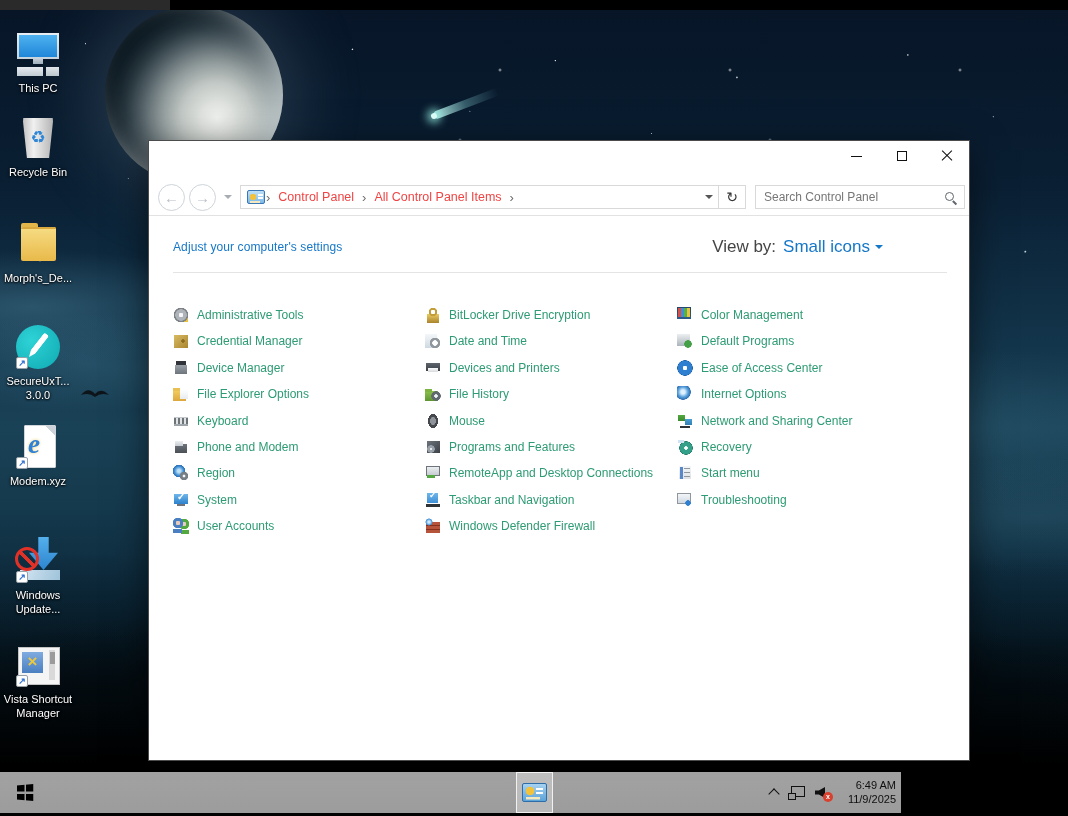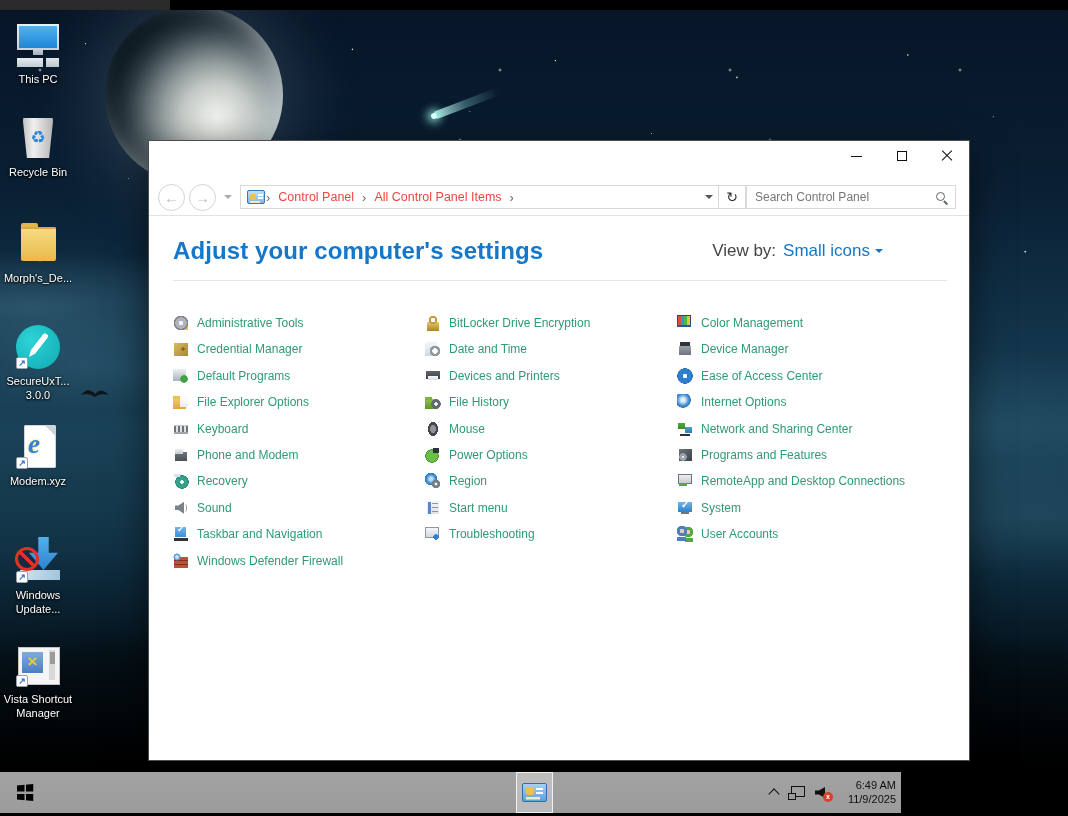--- a/index.html
+++ b/index.html
@@ -52,21 +52,21 @@
   .comet::before{content:"";position:absolute;left:-3px;top:1px;width:6px;height:6px;border-radius:50%;background:#dcfffa;box-shadow:0 0 9px 4px rgba(150,240,230,.8);}
   .bird{position:absolute;left:80px;top:386px;z-index:1}
   .top-strip{position:absolute;left:0;top:0;width:1068px;height:10px;background:#000;z-index:11}
   .top-strip .seg{position:absolute;left:0;top:0;width:170px;height:10px;background:#2a2a2a}
   .bottom-strip{position:absolute;left:0;top:813px;width:1068px;height:3px;background:#000;z-index:12}
   .tb-rightgap{position:absolute;left:1052px;top:772px;width:16px;height:44px;background:#000;z-index:11}
 
   
   .desk{position:absolute;left:0;top:10px;width:80px;height:760px;z-index:2}
   .desk-item{position:absolute;left:0;width:76px;text-align:center;cursor:pointer}
-  .desk-item:nth-child(1){top:11px}
+  .desk-item:nth-child(1){top:20px}
   .desk-item:nth-child(2){top:104px}
   .desk-item:nth-child(3){top:210px}
   .desk-item:nth-child(4){top:313px}
   .desk-item:nth-child(5){top:413px}
   .desk-item:nth-child(6){top:527px}
   .desk-item:nth-child(7){top:631px}
   .desk-label{margin-top:3px;font-size:11px;line-height:14px;color:#fff;text-shadow:0 1px 2px #000,0 0 3px rgba(0,0,0,.9);white-space:pre-line}
   .di{position:relative;width:48px;height:48px;margin:0 auto;background-repeat:no-repeat}
   .di-this-pc{background-image:
       linear-gradient(#4fb2f0,#1f86d8),linear-gradient(#e8eef3,#c6d2dc),
@@ -125,29 +125,29 @@
       linear-gradient(#fff,#fff),linear-gradient(#fff,#fff),linear-gradient(#f6e9c0,#f6e9c0),
       linear-gradient(#bfe0f5,#7db9e8);
     background-size:16px 12px,5px 2px,5px 2px,10px 2px,16px 12px;
     background-position:0 0,10px 3px,10px 6px,2px 10px,0 0;background-repeat:no-repeat}
   .crumb{font-size:12.5px;color:#ef4444;padding:0 7px;white-space:nowrap;cursor:pointer}
   .crumb-sep{font-size:13px;color:#6d6d6d;padding:0 1px;cursor:pointer}
   .addr-caret{display:flex;align-items:center;justify-content:center;width:19px;cursor:pointer}
   .addr-caret i{width:0;height:0;border:4px solid transparent;border-top-color:#555;margin-top:4px}
   .refresh{display:flex;align-items:center;justify-content:center;width:27px;border-left:1px solid #d9d9d9;
     font-size:14px;color:#333;cursor:pointer}
-  .searchbox{position:relative;width:210px;height:24px;border:1px solid #d9d9d9;background:#fff}
+  .searchbox{position:relative;margin-left:9px;width:210px;height:24px;border:1px solid #d9d9d9;background:#fff}
   .searchbox input{width:100%;height:100%;border:0;outline:none;padding:0 26px 0 8px;font-size:12px;font-family:"Liberation Sans",sans-serif;color:#222}
   .searchbox input::placeholder{color:#767676}
   .mag{position:absolute;right:7px;top:5px;width:13px;height:13px;cursor:pointer}
   .mag::before{content:"";position:absolute;left:1px;top:1px;width:7px;height:7px;border:1.5px solid #5f666d;border-radius:50%}
   .mag::after{content:"";position:absolute;left:9px;top:9px;width:4.5px;height:1.6px;background:#5f666d;transform:rotate(45deg);transform-origin:left center}
 
   .head-row{display:flex;justify-content:space-between;align-items:center;margin:21px 24px 0 24px}
-  .page-title{font-size:24px;font-weight:700;color:var(--blue);letter-spacing:.1px}
+  .page-title{font-size:12px;font-weight:400;color:var(--blue);letter-spacing:.1px}
   .viewby{display:flex;align-items:center;gap:7px;margin-right:62px;font-size:17px;color:#454545;white-space:nowrap}
   .viewby-value{color:var(--blue);display:flex;align-items:center;gap:5px;cursor:pointer}
   .vb-caret{width:0;height:0;border:4px solid transparent;border-top-color:var(--blue);margin-top:4px}
   .divider{border-top:1px solid #e4e4e4;margin:15px 22px 0 24px}
 
   .cp-grid{display:grid;grid-template-columns:repeat(3,252px);row-gap:10.4px;margin:34px 0 0 24px}
   .cp-item{display:flex;align-items:center;gap:8px;height:16px;cursor:pointer}
   .cp-label{font-size:12px;color:var(--green);white-space:nowrap}
 
   
@@ -369,28 +369,28 @@
         </div>
         <div class="cp-item">
           <span class="ci i-credential"></span>
           <span class="cp-label">Credential Manager</span>
         </div>
         <div class="cp-item">
           <span class="ci i-datetime"></span>
           <span class="cp-label">Date and Time</span>
         </div>
         <div class="cp-item">
+          <span class="ci i-defaultprog"></span>
+          <span class="cp-label">Default Programs</span>
+        </div>
+        <div class="cp-item">
           <span class="ci i-devicemgr"></span>
           <span class="cp-label">Device Manager</span>
         </div>
         <div class="cp-item">
-          <span class="ci i-defaultprog"></span>
-          <span class="cp-label">Default Programs</span>
-        </div>
-        <div class="cp-item">
           <span class="ci i-devices"></span>
           <span class="cp-label">Devices and Printers</span>
         </div>
         <div class="cp-item">
           <span class="ci i-ease"></span>
           <span class="cp-label">Ease of Access Center</span>
         </div>
         <div class="cp-item">
           <span class="ci i-fileexp"></span>
           <span class="cp-label">File Explorer Options</span>
@@ -413,42 +413,34 @@
         </div>
         <div class="cp-item">
           <span class="ci i-network"></span>
           <span class="cp-label">Network and Sharing Center</span>
         </div>
         <div class="cp-item">
           <span class="ci i-phone"></span>
           <span class="cp-label">Phone and Modem</span>
         </div>
         <div class="cp-item">
-          <span class="ci i-power"></span>
-          <span class="cp-label">Power Options</span>
-        </div>
-        <div class="cp-item">
           <span class="ci i-programs"></span>
           <span class="cp-label">Programs and Features</span>
         </div>
         <div class="cp-item">
           <span class="ci i-recovery"></span>
           <span class="cp-label">Recovery</span>
         </div>
         <div class="cp-item">
           <span class="ci i-region"></span>
           <span class="cp-label">Region</span>
         </div>
         <div class="cp-item">
           <span class="ci i-remoteapp"></span>
           <span class="cp-label">RemoteApp and Desktop Connections</span>
-        </div>
-        <div class="cp-item">
-          <span class="ci i-sound"></span>
-          <span class="cp-label">Sound</span>
         </div>
         <div class="cp-item">
           <span class="ci i-startmenu"></span>
           <span class="cp-label">Start menu</span>
         </div>
         <div class="cp-item">
           <span class="ci i-system"></span>
           <span class="cp-label">System</span>
         </div>
         <div class="cp-item">

